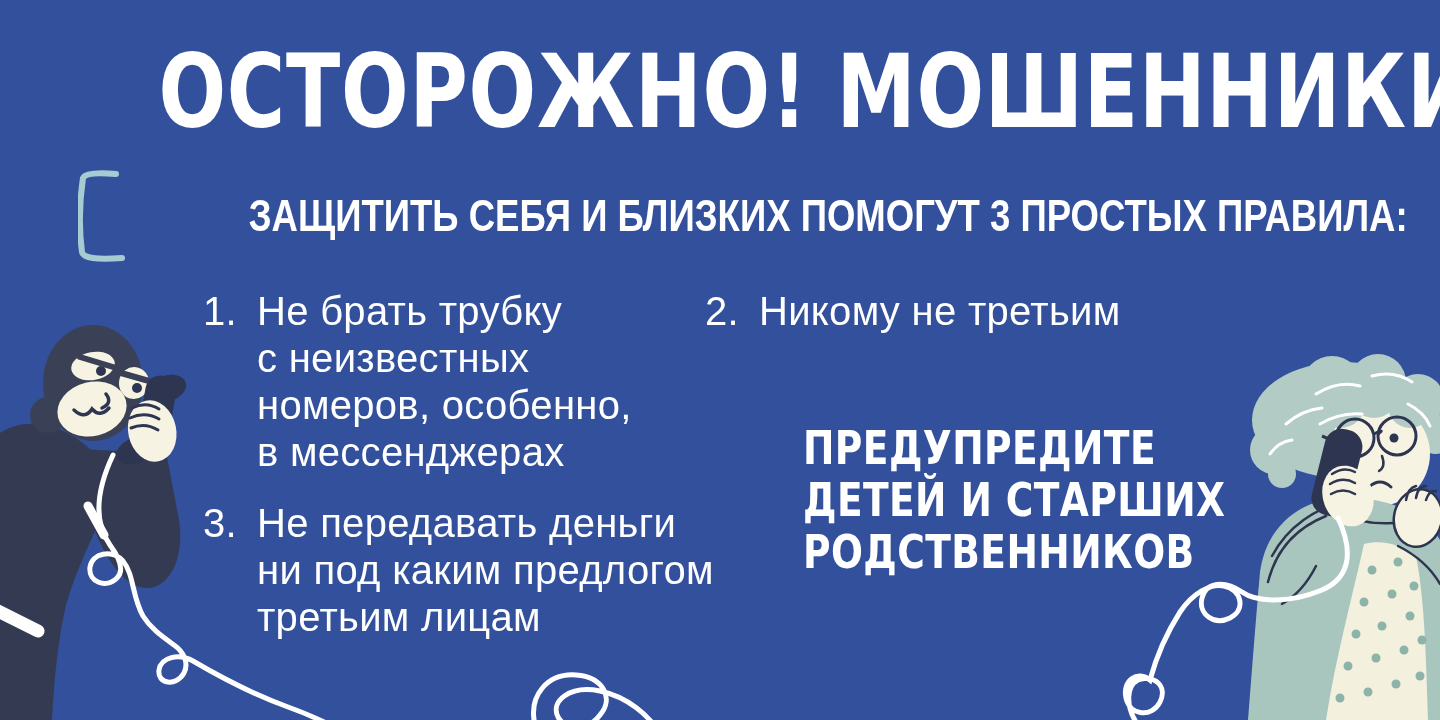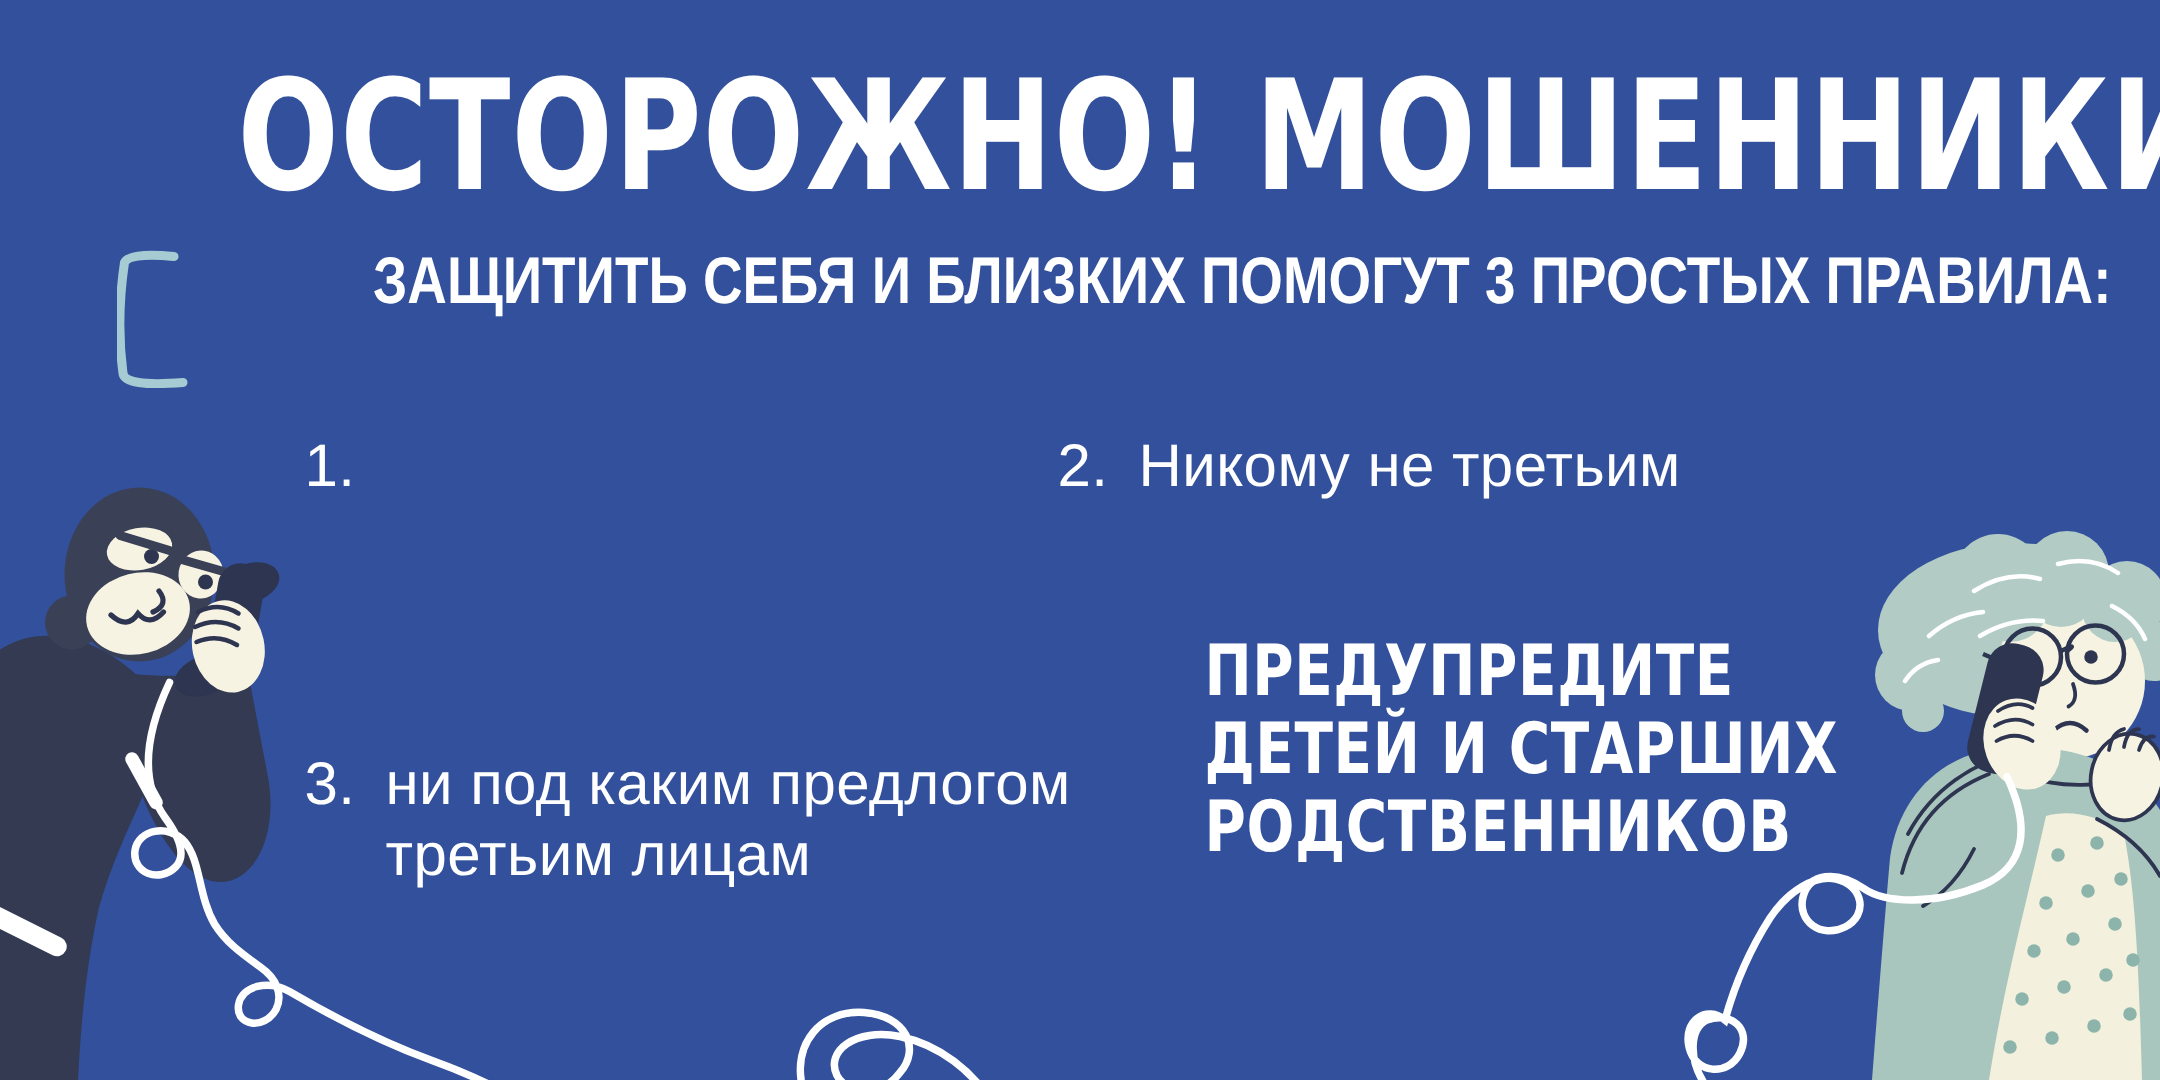--- a/index.html
+++ b/index.html
@@ -16,21 +16,21 @@
     position:absolute;left:0;top:38px;width:1440px;margin:0;
     text-align:center;font-family:"DejaVu Sans",sans-serif;
     font-size:102px;font-weight:800;letter-spacing:1px;line-height:1.05;
     transform:scaleX(0.78);transform-origin:center;
     white-space:nowrap;
   }
 
   
   .subtitle-wrap{
     position:absolute;left:78px;top:166px;width:1232px;height:100px;
-    display:flex;align-items:flex-start;justify-content:space-between;
+    display:flex;align-items:center;justify-content:space-between;
   }
   .subtitle{
     margin:0;flex:1;text-align:center;
     font-size:44px;font-weight:700;letter-spacing:0px;line-height:1;
     transform:scaleX(0.83);transform-origin:center;white-space:nowrap;
   }
   .bracket{flex:0 0 auto;}
 
   
   .rule{position:absolute;display:flex;font-size:40px;line-height:47px;font-weight:400;letter-spacing:0.3px;}
@@ -193,32 +193,39 @@
     <div class="subtitle-wrap">
       <svg class="bracket" width="52" height="94" viewBox="0 0 52 94" aria-hidden="true">
         <path d="M38,5 C16,3 7,5 5,9 C1,36 1,60 4,83 C5,89 18,91 44,89" stroke="#A6CBD2" stroke-width="6" fill="none" stroke-linecap="round"></path>
       </svg>
       <h2 class="subtitle">ЗАЩИТИТЬ СЕБЯ И БЛИЗКИХ ПОМОГУТ 3 ПРОСТЫХ ПРАВИЛА:</h2>
 
     </div>
 
     <section class="rule rule-1">
       <span class="rule-number">1.</span>
+      <div class="rule-lines">
+        <div class="rule-line">Не брать трубку</div>
+        <div class="rule-line">с неизвестных</div>
+        <div class="rule-line">номеров, особенно,</div>
+        <div class="rule-line">в мессенджерах</div>
+      </div>
     </section>
 
     <section class="rule rule-2">
       <span class="rule-number">2.</span>
       <div class="rule-lines">
         <div class="rule-line">Никому не третьим</div>
       </div>
     </section>
 
     <section class="rule rule-3">
       <span class="rule-number">3.</span>
       <div class="rule-lines">
+        <div class="rule-line">Не передавать деньги</div>
         <div class="rule-line">ни под каким предлогом</div>
         <div class="rule-line">третьим лицам</div>
       </div>
     </section>
 
     <section class="callout">
       <div class="callout-line">ПРЕДУПРЕДИТЕ</div>
       <div class="callout-line">ДЕТЕЙ И СТАРШИХ</div>
       <div class="callout-line">РОДСТВЕННИКОВ</div>
     </section>

